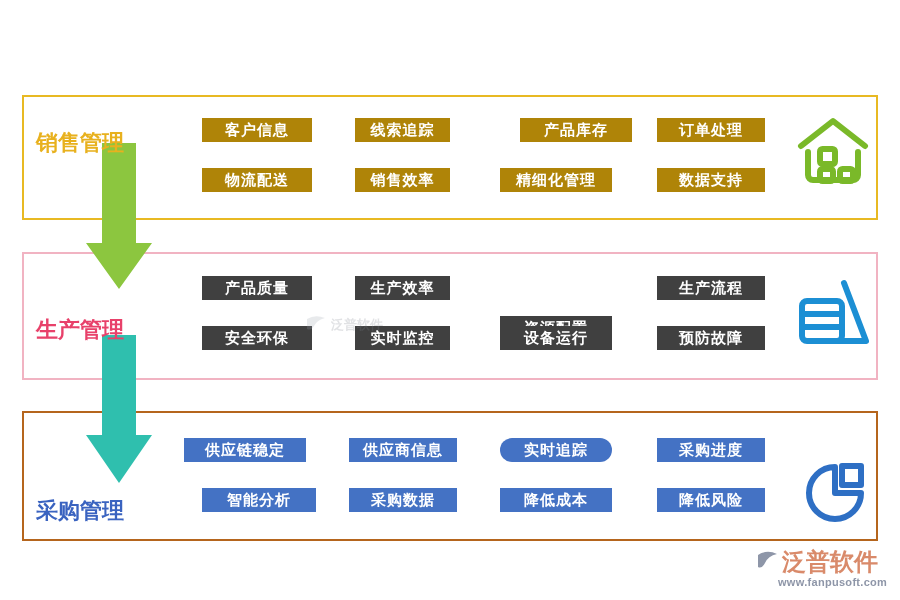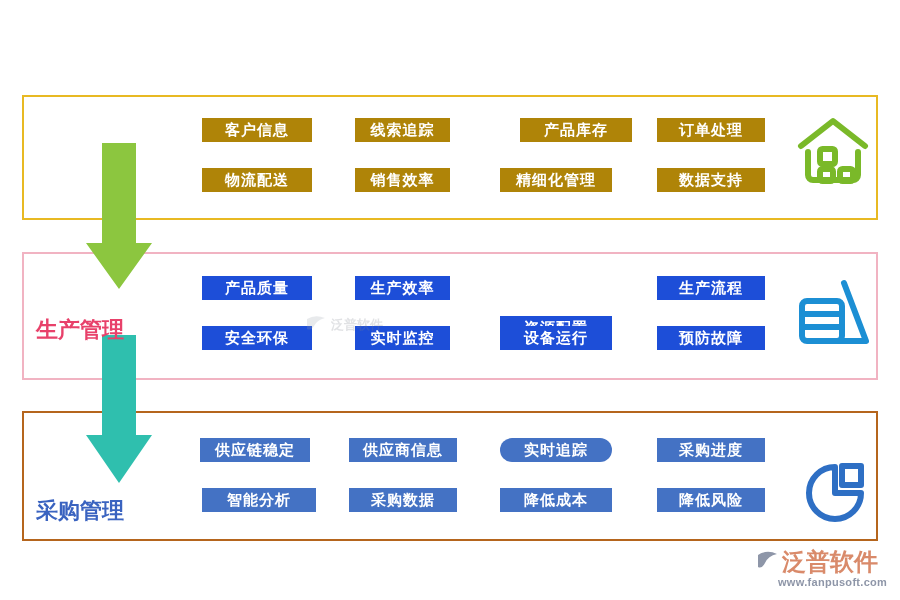--- a/index.html
+++ b/index.html
@@ -41,21 +41,21 @@
   .tags{position:absolute;}
   .tag{
     position:absolute;box-sizing:border-box;
     display:flex;align-items:center;justify-content:center;
     color:#ffffff;font-weight:bold;font-size:15px;
     font-family:"Liberation Serif","DejaVu Serif",serif;
     white-space:nowrap;letter-spacing:1px;
     height:24px;
   }
   .tag.gold{background:#AF8408;}
-  .tag.cyan{background:#1d4ed8;}
+  .tag.cyan{background:#404040;}
   .tag.slate{background:#4472C4;}
 
   
   .sec-icon{position:absolute;}
   .sec-icon svg{display:block;}
 
   
   .wm-center{
     position:absolute;left:305px;top:312px;width:120px;height:26px;
     opacity:.22;display:flex;align-items:center;gap:4px;
@@ -94,20 +94,21 @@
     <svg width="66" height="146" viewBox="0 0 66 146">
       <polygon points="16,0 50,0 50,100 66,100 33,146 0,100 16,100" fill="#8CC63F"></polygon>
     </svg>
   </div>
   <div class="arrow" style="left:86px;top:335px;">
     <svg width="66" height="148" viewBox="0 0 66 148">
       <polygon points="16,0 50,0 50,100 66,100 33,148 0,100 16,100" fill="#2FBFAE"></polygon>
     </svg>
   </div>
 
+  <div class="sec-label lbl-sales">销售管理</div>
   <div class="sec-label lbl-prod">生产管理</div>
   <div class="sec-label lbl-purch">采购管理</div>
 
   <div class="tags">
     <div class="tag gold" style="left:202px;top:118px;width:110px;">客户信息</div>
     <div class="tag gold" style="left:355px;top:118px;width:95px;">线索追踪</div>
     <div class="tag gold" style="left:520px;top:118px;width:112px;">产品库存</div>
     <div class="tag gold" style="left:657px;top:118px;width:108px;">订单处理</div>
 
     <div class="tag gold" style="left:202px;top:168px;width:110px;">物流配送</div>
@@ -122,21 +123,21 @@
     <div class="tag cyan" style="left:500px;top:276px;width:112px;margin-top:40px;">资源配置</div>
     <div class="tag cyan" style="left:657px;top:276px;width:108px;">生产流程</div>
 
     <div class="tag cyan" style="left:202px;top:326px;width:110px;">安全环保</div>
     <div class="tag cyan" style="left:355px;top:326px;width:95px;">实时监控</div>
     <div class="tag cyan" style="left:500px;top:326px;width:112px;">设备运行</div>
     <div class="tag cyan" style="left:657px;top:326px;width:108px;">预防故障</div>
   </div>
 
   <div class="tags">
-    <div class="tag slate" style="left:200px;top:438px;width:110px;">供应链稳定</div>
+    <div class="tag slate" style="left:184px;top:438px;width:122px;">供应链稳定</div>
     <div class="tag slate" style="left:349px;top:438px;width:108px;">供应商信息</div>
     <div class="tag slate" style="left:500px;top:438px;width:112px;border-radius:12px;">实时追踪</div>
     <div class="tag slate" style="left:657px;top:438px;width:108px;">采购进度</div>
 
     <div class="tag slate" style="left:202px;top:488px;width:114px;">智能分析</div>
     <div class="tag slate" style="left:349px;top:488px;width:108px;">采购数据</div>
     <div class="tag slate" style="left:500px;top:488px;width:112px;">降低成本</div>
     <div class="tag slate" style="left:657px;top:488px;width:108px;">降低风险</div>
   </div>
 

